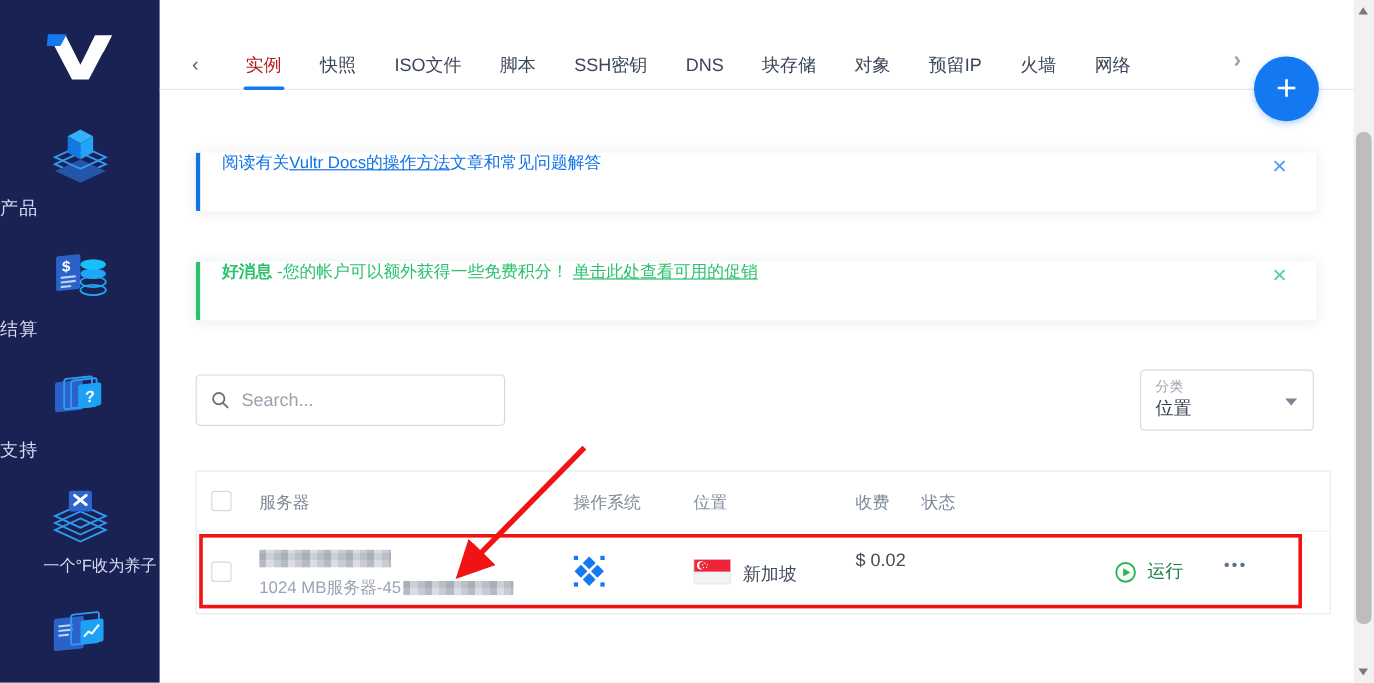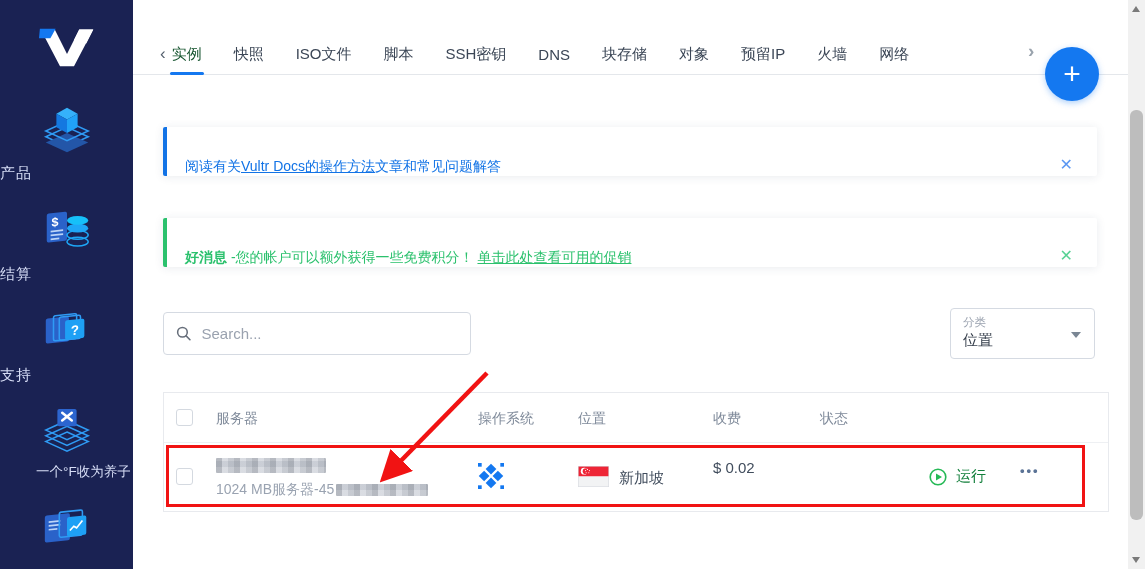--- a/index.html
+++ b/index.html
@@ -23,54 +23,54 @@
   }
   .nav-label.small { font-size:13.5px; letter-spacing:0;padding-left:36px; }
 
   
   .header-divider { position:absolute; left:133px; top:74px; width:995px; height:1px; background:#e4e7eb; }
   .tabs {
     position:absolute; left:160px; top:33px; height:42px;
     display:flex; align-items:center; gap:32px; font-size:15px; color:#3b4656;
   }
   .tab { position:relative; height:42px; display:flex; align-items:center; cursor:pointer; white-space:nowrap; }
-  .tab.active { color:#14532d; }
+  .tab.active { color:#b91c1c;margin-left:33px; }
   .tab.active::after {
     content:""; position:absolute; left:-2px; right:-2px; bottom:0; height:3px;
     background:#1478f0; border-radius:2px;
   }
   .back-chevron { color:#55606e; font-size:17px; margin-right:-26px; cursor:pointer; }
   .fwd-chevron { position:absolute; left:1028px; top:40px; color:#9aa3ad; font-size:19px; font-weight:bold; cursor:pointer; }
 
   .fab {
     position:absolute; left:1045px; top:47px; width:54px; height:54px; border-radius:50%;
     background:#1478f0; color:#fff; display:flex; align-items:center; justify-content:center;
     font-size:30px; font-weight:300; cursor:pointer; z-index:5;
     box-shadow:0 2px 6px rgba(20,120,240,.35);
   }
 
   
   .banner {
     position:absolute; left:163px; width:934px; height:49px; background:#fff;
     box-shadow:0 1px 10px rgba(40,60,90,.10); border-radius:2px;
-    display:flex; align-items:flex-end; padding:0 18px; font-size:14px;
+    display:flex; align-items:flex-start; padding:0 18px; font-size:14px;
   }
   .banner-info { top:127px; border-left:4px solid #1273e6; color:#1273e6; }
   .banner-success { top:218px; border-left:4px solid #2bc16d; color:#2bc16d; }
   .banner a, .banner .link { text-decoration:underline; cursor:pointer; color:inherit; }
   .banner .bold { font-weight:bold; }
   .banner .close {
     margin-left:auto; font-size:16px; cursor:pointer; padding:2px 6px;
   }
   .banner-info .close { color:#5b97f2; }
   .banner-success .close { color:#57d294; }
 
   
   .search-box {
-    position:absolute; left:163px; top:312px; width:308px; height:43px;
+    position:absolute; left:163px; top:312px; width:258px; height:43px;
     border:1px solid #d5dae2; border-radius:4px; background:#fff;
     display:flex; align-items:center; padding:0 12px;
   }
   .search-box input {
     border:none; outline:none; font-size:15px; color:#3b4656; width:100%;
     font-family:"Liberation Sans", sans-serif; margin-left:10px;
   }
   .search-box input::placeholder { color:#9aa2af; }
 
   .filter-box {
@@ -98,21 +98,21 @@
     position:absolute; left:12px; width:17px; height:17px; border:1px solid #d4d9e0;
     border-radius:3px; background:#fff; cursor:pointer;
   }
   .thead .checkbox { top:16px; }
   .tbody-row .checkbox { top:25px; }
 
   .c-server { left:52px; }
   .c-os { left:314px; }
   .c-loc { left:414px; }
   .c-charge { left:549px; }
-  .c-status { left:656px;text-align:center; }
+  .c-status { left:604px;text-align:center; }
 
   .redact {
     display:inline-block; border-radius:1px;
     background:
       repeating-linear-gradient(90deg, rgba(120,126,138,.45) 0 6px, rgba(190,195,205,.35) 6px 12px, rgba(150,156,168,.4) 12px 18px),
       repeating-linear-gradient(0deg, rgba(230,232,236,.9) 0 6px, rgba(205,209,216,.9) 6px 12px);
   }
   .name-redact { position:absolute; left:52px; top:15px; width:110px; height:15px; }
   .plan-line { position:absolute; left:52px; top:38px; font-size:14px; color:#9aa3b1; white-space:nowrap; }
   .plan-redact { width:92px; height:12px; vertical-align:middle; margin-left:2px; }

